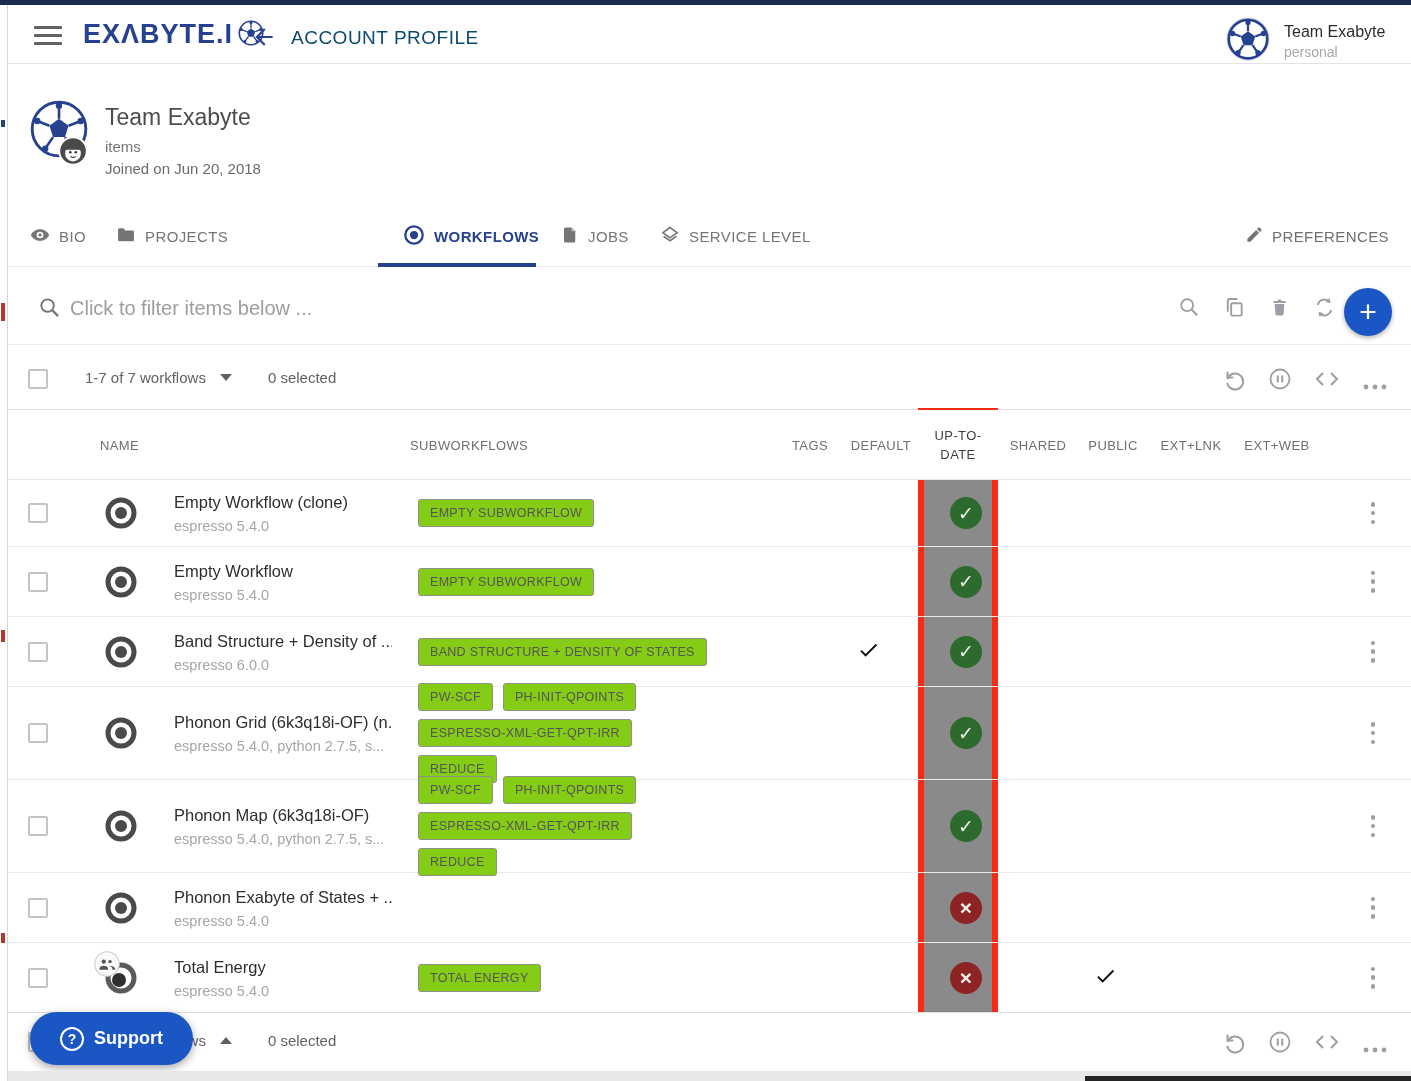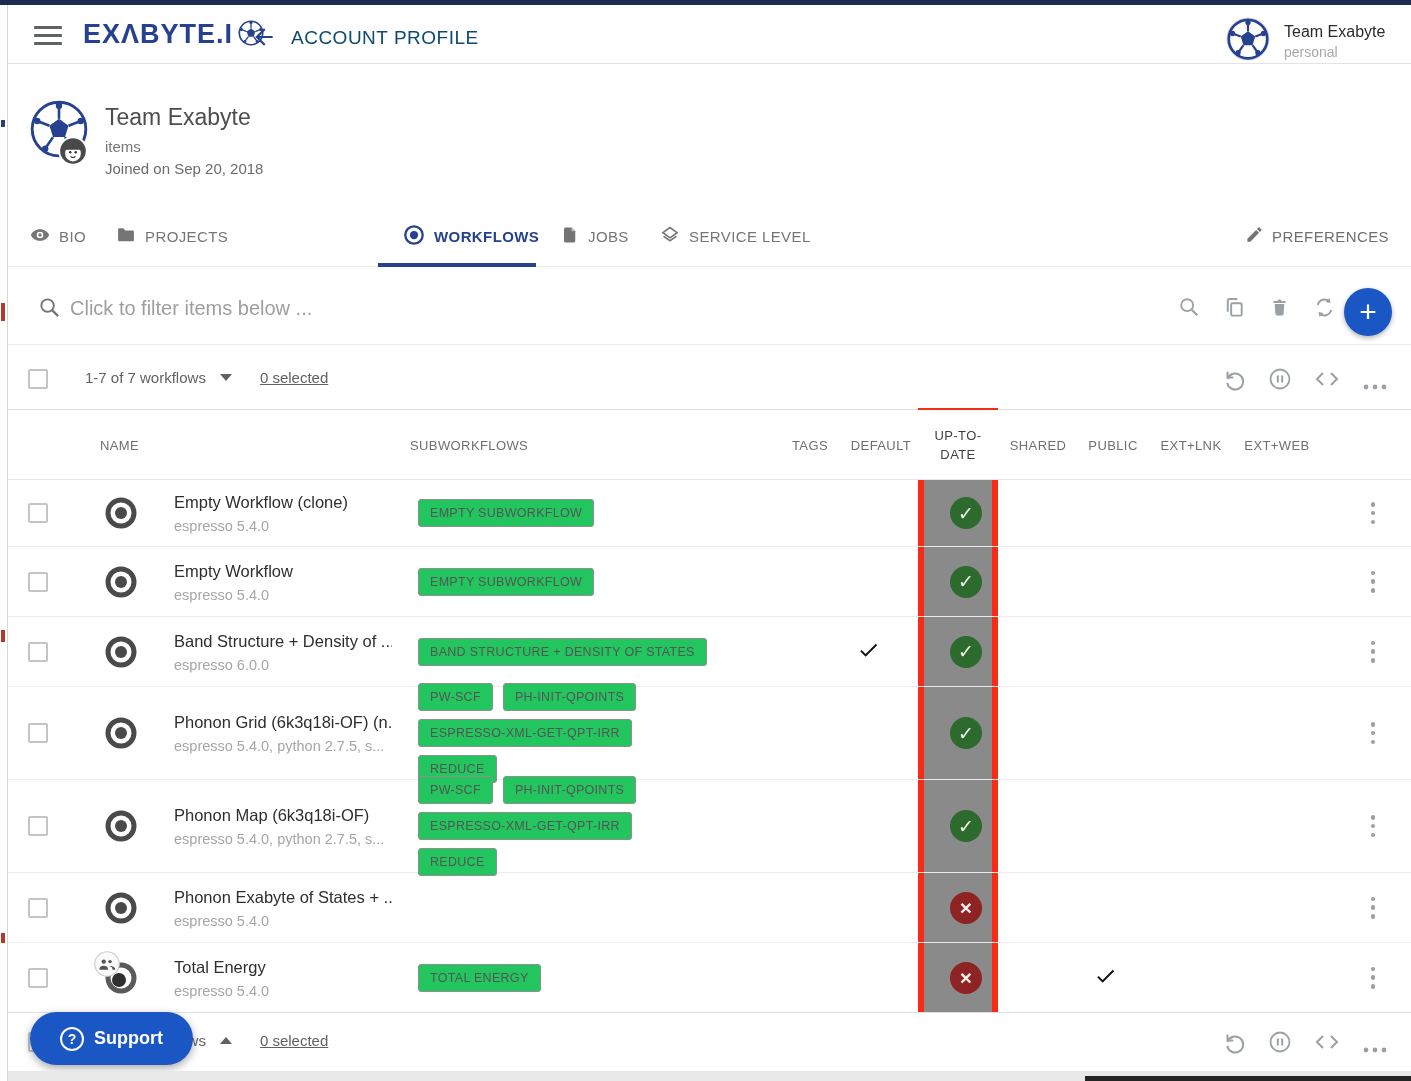--- a/index.html
+++ b/index.html
@@ -44,42 +44,42 @@
   .ficon { position:absolute; top:24px; cursor:pointer; }
   .fab { position:absolute; left:1336px; top:16px; width:48px; height:48px; border-radius:50%; background:#1b56c5; color:#fff; display:flex; align-items:center; justify-content:center; font-size:30px; font-weight:300; box-shadow:0 2px 5px rgba(0,0,0,.3); cursor:pointer; }
 
   
   .list-toolbar { left:8px; top:345px; width:1403px; height:65px; background:#fff; border-bottom:1px solid #e0e0e0; }
   .checkbox { width:20px; height:20px; border:2px solid #c4c4c4; border-radius:2px; background:#fff; cursor:pointer; }
   .tb-check { position:absolute; left:20px; top:24px; }
   .tb-text { position:absolute; left:77px; top:24px; display:flex; align-items:center; gap:10px; font-size:15px; color:#616161; }
   .caret-down { width:0; height:0; border-left:6px solid transparent; border-right:6px solid transparent; border-top:7px solid #616161; display:inline-block; margin-left:4px; }
   .caret-up { width:0; height:0; border-left:6px solid transparent; border-right:6px solid transparent; border-bottom:7px solid #616161; display:inline-block; margin-left:4px; }
-  .tb-sel { margin-left:18px;text-decoration:underline; }
+  .tb-sel { margin-left:26px; }
   .tbicon { position:absolute; top:22px; cursor:pointer; }
 
   
   .thead { left:8px; top:410px; width:1403px; height:70px; background:#fff; border-bottom:1px solid #e8e8e8; z-index:6; }
   .th { position:absolute; top:50%; transform:translateY(-50%); font-size:13px; color:#6f6f6f; letter-spacing:.4px; white-space:nowrap; }
   .th.center { transform:translate(-50%,-50%); }
   .th-utd { width:60px; white-space:normal; text-align:center; line-height:1.5; color:#3f3f3f; }
 
   
   .utd-highlight { left:918px; top:408px; width:80px; height:615px; background:#8a8a8a; border:6px solid #fa2b15; z-index:5; }
 
   
   .row { left:8px; width:1403px; border-bottom:1px solid #ececec; background:transparent; z-index:6; }
   .row-check { position:absolute; left:20px; top:50%; transform:translateY(-50%); }
   .wf-icon { position:absolute; left:96px; top:50%; transform:translateY(-50%); width:34px; height:34px; }
   .badge { position:absolute; left:-10px; top:-10px; }
   .namecell { position:absolute; left:166px; top:50%; transform:translateY(-50%); width:218px; }
   .row-title { font-size:16.5px; color:#2e2e2e; white-space:nowrap; overflow:hidden; }
   .row-sub { font-size:14.5px; color:#a6a6a6; margin-top:6px; white-space:nowrap; overflow:hidden; }
   .chips { position:absolute; left:410px; top:50%; transform:translateY(-50%); width:290px; display:flex; flex-wrap:wrap; gap:8px 10px; }
-  .chip { border:1px solid #8f8f8f; border-radius:3px; padding:6px 11px; font-size:12.5px; color:#555; letter-spacing:.3px; white-space:nowrap; background:#22c55e; }
+  .chip { border:1px solid #8f8f8f; border-radius:3px; padding:6px 11px; font-size:12.5px; color:#555; letter-spacing:.3px; white-space:nowrap; background:#84cc16; }
   .status-circle { position:absolute; left:942px; top:50%; transform:translateY(-50%); width:32px; height:32px; border-radius:50%; display:flex; align-items:center; justify-content:center; color:rgba(255,255,255,.92); font-size:19px; font-weight:bold; z-index:7; }
   .status-circle.ok { background:#2d6a2d; }
   .status-circle.bad { background:#8e2323; font-size:21px; }
   .mark { position:absolute; top:50%; transform:translateY(-50%); display:none; }
   .default-check { left:849px; }
   .public-check { left:1086px; }
   .row-menu { position:absolute; left:1358px; top:50%; transform:translateY(-50%); width:14px; height:22px; display:flex; flex-direction:column; align-items:center; justify-content:space-between; cursor:pointer; }
   .row-menu i { width:4.5px; height:4.5px; border-radius:50%; background:#9e9e9e; }
 
   
@@ -192,21 +192,21 @@
           <circle cx="12" cy="14" r="6.3" fill="#fff"></circle>
           <path d="M5 11a7 7 0 0 1 14 0z" fill="#4a4a4a"></path>
           <circle cx="9.8" cy="13" r="1" fill="#333"></circle>
           <circle cx="14.2" cy="13" r="1" fill="#333"></circle>
           <path d="M10 16.3a2.8 2.8 0 0 0 4 0" stroke="#333" stroke-width="1" fill="none"></path>
         </svg>
     </span>
   </div>
   <div class="abs profile-name">Team Exabyte</div>
   <div class="abs profile-user">items</div>
-  <div class="abs profile-joined">Joined on Sep 20, 2018</div>
+  <div class="abs profile-joined">Joined on Jun 20, 2018</div>
 
   <div class="abs tabs">
     <div class="tab" style="left:22px;">
       <span><svg width="20" height="20" viewBox="0 0 24 24">
             <path d="M12 5C7 5 2.7 8.1 1 12c1.7 3.9 6 7 11 7s9.3-3.1 11-7c-1.7-3.9-6-7-11-7z" fill="#757575"></path>
             <circle cx="12" cy="12" r="4" fill="#fff"></circle>
             <circle cx="12" cy="12" r="2" fill="#757575"></circle>
           </svg></span>
       <span>BIO</span>
     </div>

